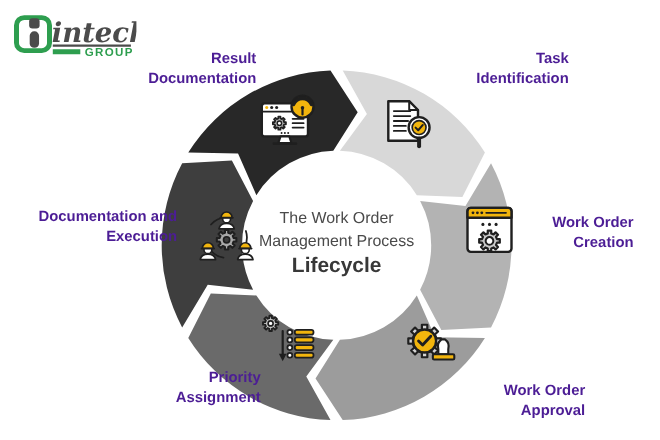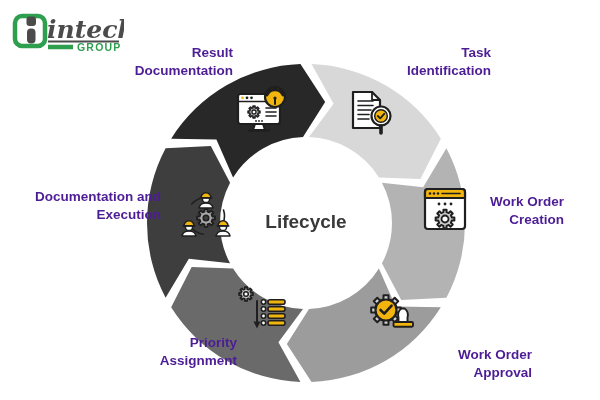--- a/index.html
+++ b/index.html
@@ -144,28 +144,30 @@
       <path d="M -7 12 L -9 18 L 3 18 L 1 12 Z" fill="#fff" stroke-width="2"></path>
       <line x1="-13" y1="18.6" x2="7" y2="18.6" stroke-width="2.4"></line>
       <circle cx="13" cy="-15" r="10" fill="#f2b50d" stroke-width="2.2"></circle>
       <path d="M 4.8 -17.2 A 9 9 0 0 1 21.2 -17.2" stroke-width="3.4"></path>
       <line x1="13" y1="-14" x2="13" y2="-8" stroke-width="2"></line>
       <circle cx="13" cy="-14" r="1.6" fill="#1f1f1f" stroke="none"></circle>
     </g>
   </g>
 </svg>
 
-<div class="seg-label" style="left:439px; top:62px;  width:104px">Task Identification</div>
-<div class="seg-label" style="left:516px; top:211px; width:96px">Work Order Creation</div>
+<div class="seg-label" style="left:465px; top:62px;  width:104px">Task Identification</div>
+<div class="seg-label" style="left:528px; top:211px; width:96px">Work Order Creation</div>
 <div class="seg-label" style="left:484px; top:364px; width:96px">Work Order Approval</div>
 <div class="seg-label" style="left:185px; top:352px; width:104px">Priority Assignment</div>
 <div class="seg-label" style="left:98px;  top:206px; width:126px">Documentation and Execution</div>
 <div class="seg-label" style="left:174px; top:62px;  width:118px">Result Documentation</div>
 
 <div class="center-text">
+  <div class="l">The Work Order</div>
+  <div class="l">Management Process</div>
   <div class="b">Lifecycle</div>
 </div>
 
 <div class="logo">
   <svg width="112" height="46" viewBox="0 0 112 46">
     <rect x="3" y="8" width="30" height="30" rx="7" fill="none" stroke-width="4.5" stroke="#2e9e4f"></rect>
     <rect x="14.5" y="8.5" width="9.5" height="9.5" rx="3" fill="#4b4b4b"></rect>
     <rect x="15" y="20.5" width="8.5" height="15" rx="4" fill="#4b4b4b"></rect>
     <text x="35" y="30" font-family="DejaVu Serif, serif" font-size="25" font-style="italic" font-weight="bold" fill="#4b4b4b">intech</text>
     <line x1="36" y1="33.5" x2="107" y2="33.5" stroke-width="2" stroke="#4b4b4b"></line>

